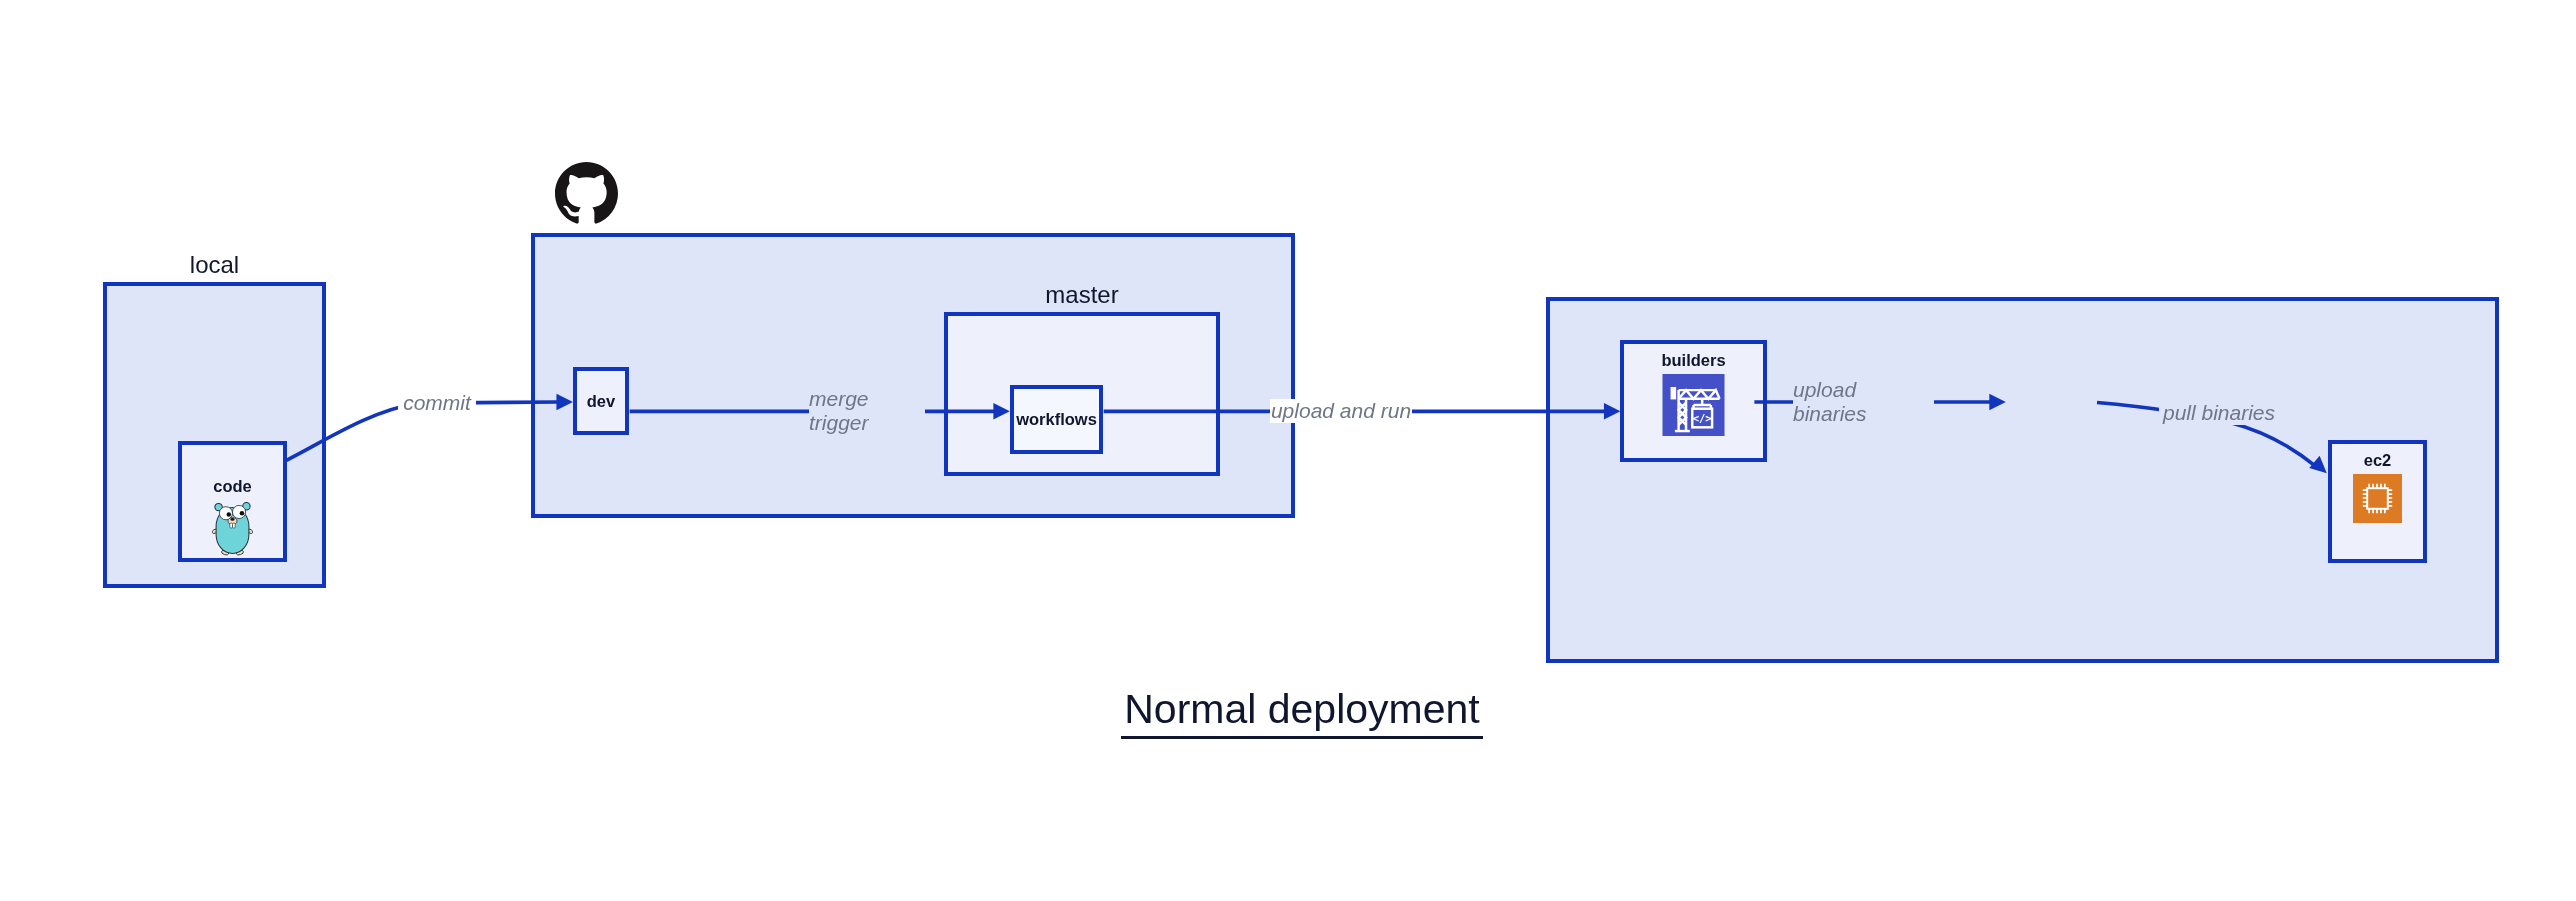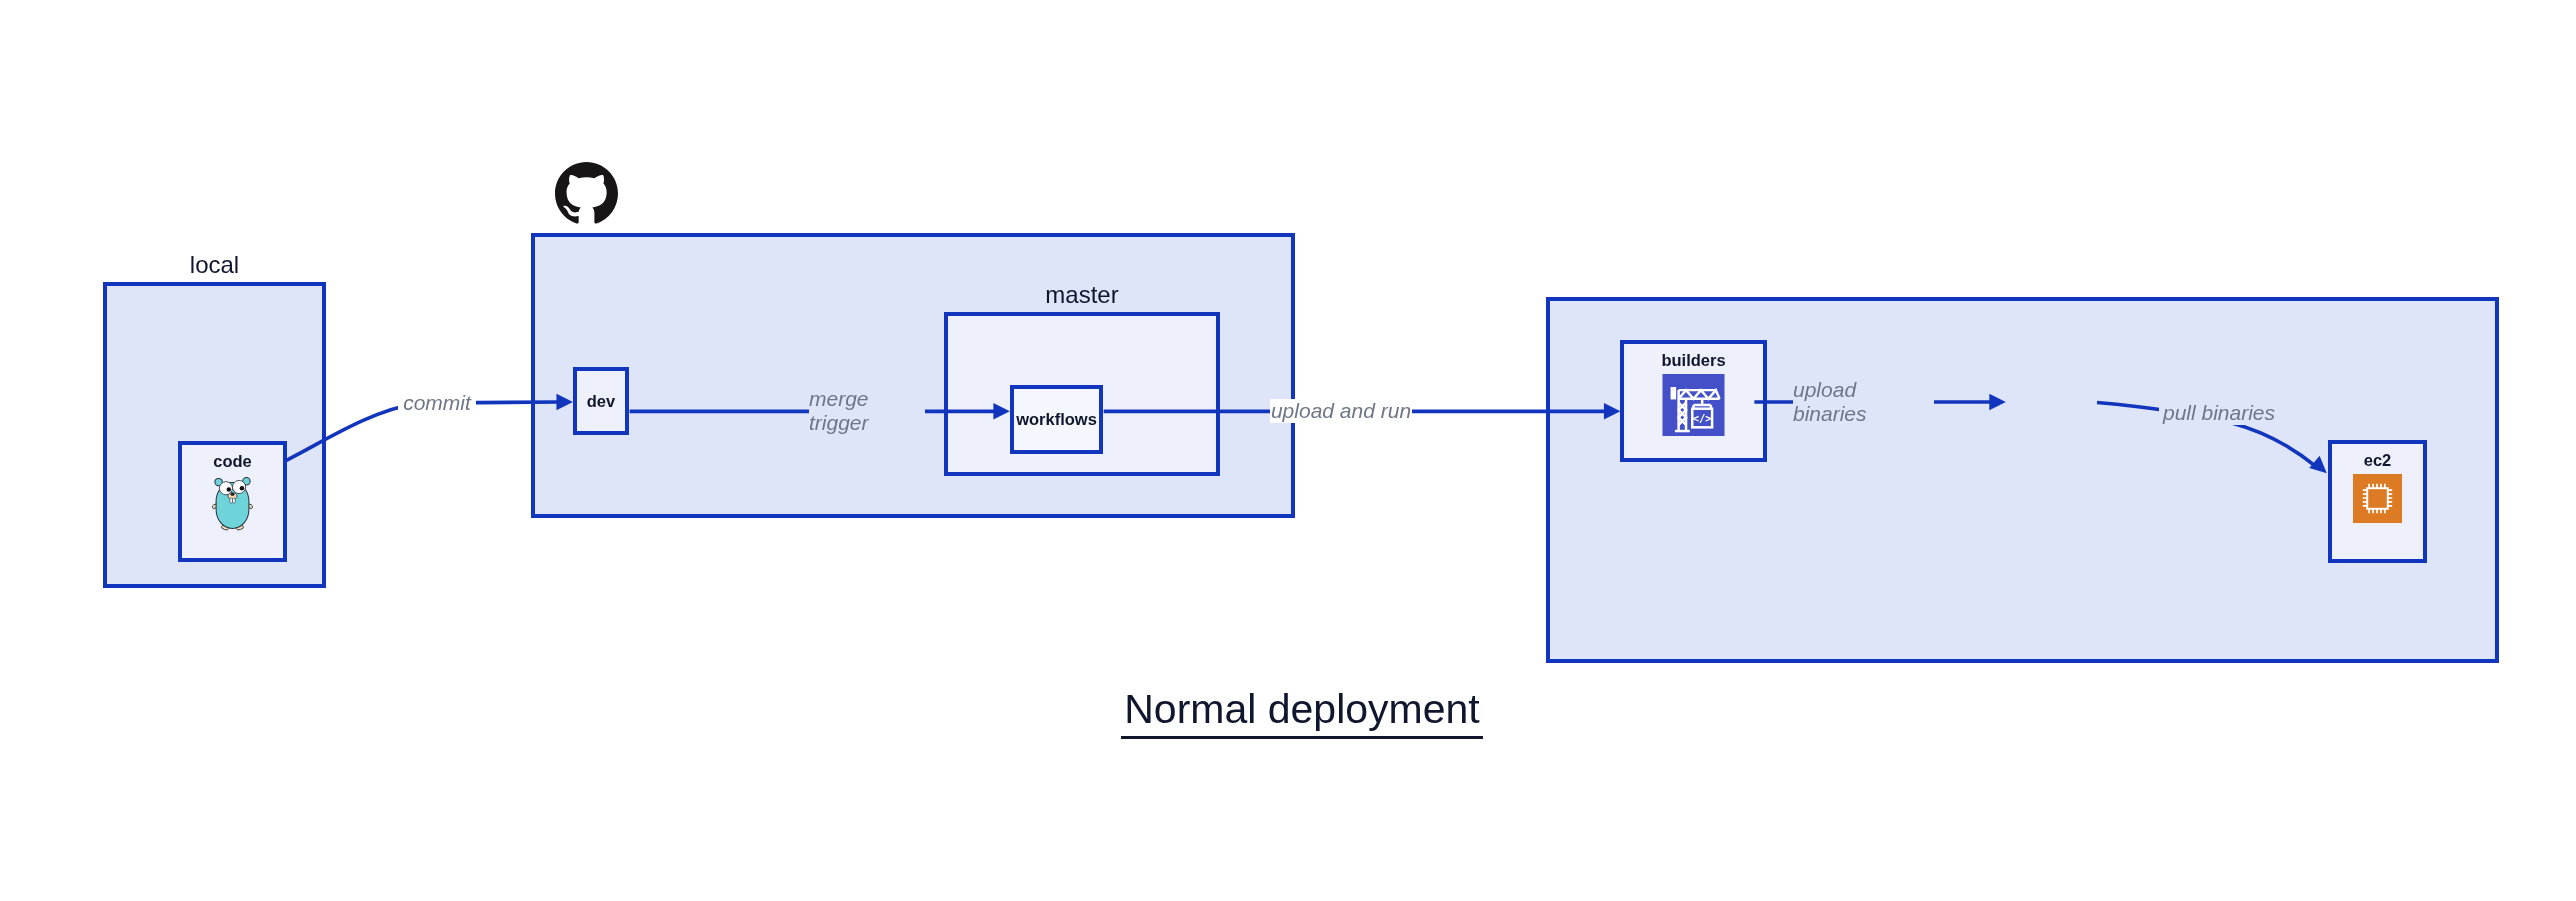--- a/index.html
+++ b/index.html
@@ -45,21 +45,21 @@
   <div class="subgroup" style="left:944px;top:312px;width:276px;height:164px;"></div>
 
   <div class="group" style="left:1546px;top:297px;width:953px;height:366px;"></div>
 
   <div class="gh-logo">
     <svg width="63" height="63" viewBox="0 0 16 16" aria-hidden="true">
       <path fill="#171515" d="M8 0C3.58 0 0 3.58 0 8c0 3.54 2.29 6.53 5.47 7.59.4.07.55-.17.55-.38 0-.19-.01-.82-.01-1.49-2.01.37-2.53-.49-2.69-.94-.09-.23-.48-.94-.82-1.13-.28-.15-.68-.52-.01-.53.63-.01 1.08.58 1.23.82.72 1.21 1.87.87 2.33.66.07-.52.28-.87.51-1.07-1.78-.2-3.64-.89-3.64-3.95 0-.87.31-1.59.82-2.15-.08-.2-.36-1.02.08-2.12 0 0 .67-.21 2.2.82.64-.18 1.32-.27 2-.27s1.36.09 2 .27c1.53-1.04 2.2-.82 2.2-.82.44 1.1.16 1.92.08 2.12.51.56.82 1.27.82 2.15 0 3.07-1.87 3.75-3.65 3.95.29.25.54.73.54 1.48 0 1.07-.01 1.93-.01 2.2 0 .21.15.46.55.38A8.013 8.013 0 0 0 16 8c0-4.42-3.58-8-8-8z"></path>
     </svg>
   </div>
 
-  <div class="node" style="left:178px;top:441px;width:109px;height:121px;">
+  <div class="node" style="left:178px;top:441px;width:109px;height:121px;justify-content:flex-end;">
     <div class="node-label">code</div>
     <div class="icon-wrap">
       <svg width="41" height="56" viewBox="0 0 100 132" aria-hidden="true">
         <circle cx="16" cy="15" r="9" fill="#6fd4da" stroke="#23303c" stroke-width="2.5"></circle>
         <circle cx="84" cy="13" r="9" fill="#6fd4da" stroke="#23303c" stroke-width="2.5"></circle>
         <ellipse cx="7" cy="74" rx="7" ry="4.5" fill="#f6dcb8" stroke="#23303c" stroke-width="2" transform="rotate(-30 7 74)"></ellipse>
         <ellipse cx="93" cy="74" rx="7" ry="4.5" fill="#f6dcb8" stroke="#23303c" stroke-width="2" transform="rotate(30 93 74)"></ellipse>
         <ellipse cx="32" cy="126" rx="9" ry="5" fill="#f6dcb8" stroke="#23303c" stroke-width="2" transform="rotate(18 32 126)"></ellipse>
         <ellipse cx="68" cy="126" rx="9" ry="5" fill="#f6dcb8" stroke="#23303c" stroke-width="2" transform="rotate(-18 68 126)"></ellipse>
         <rect x="10" y="16" width="80" height="112" rx="40" ry="46" fill="#6fd4da" stroke="#23303c" stroke-width="2.5"></rect>

